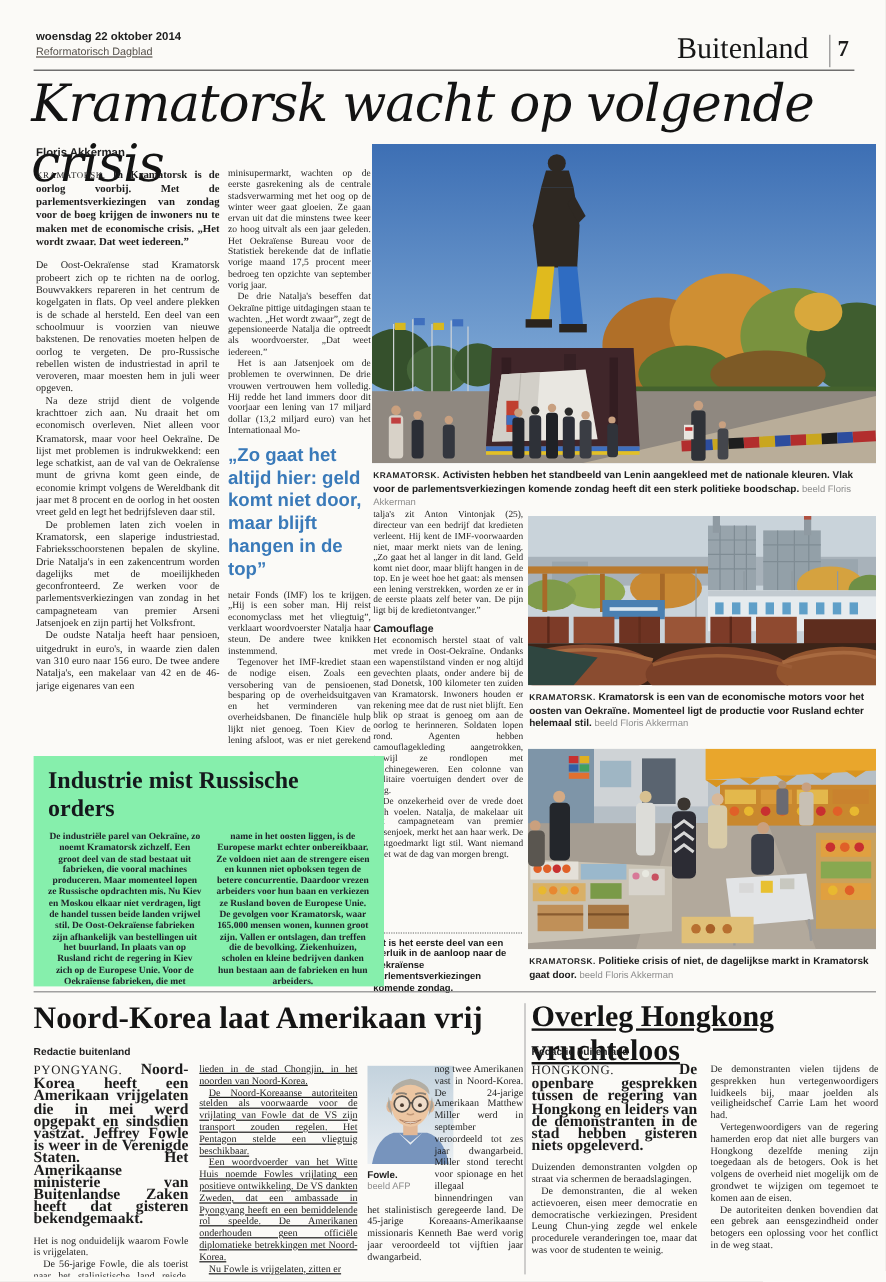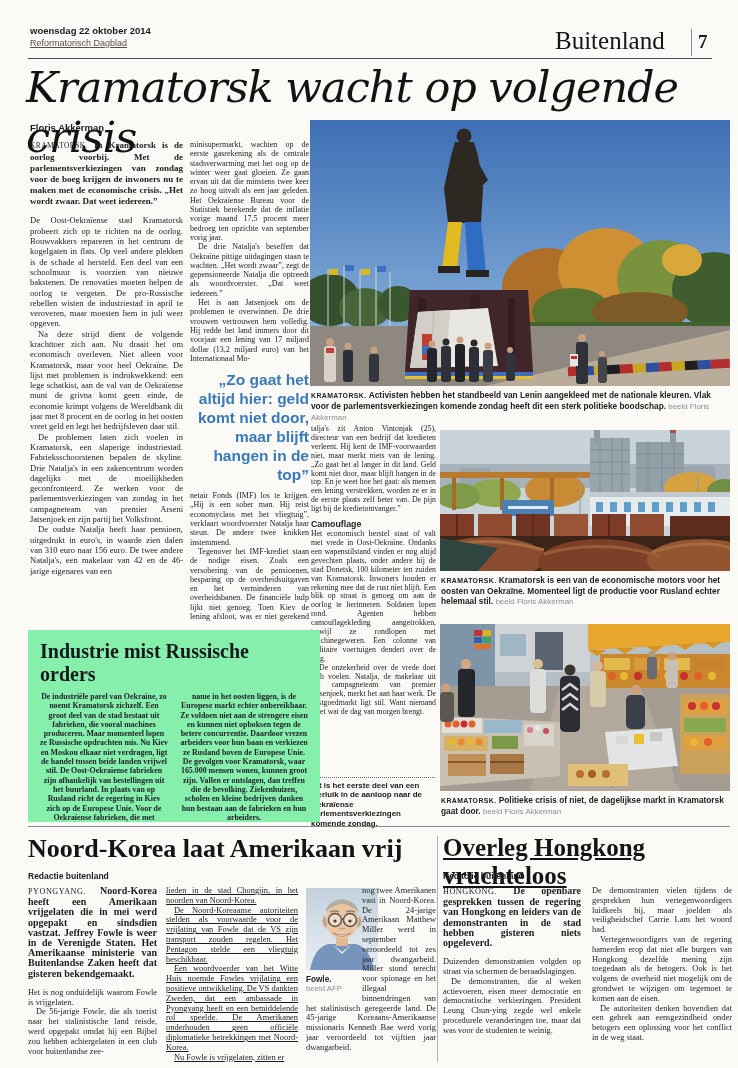--- a/index.html
+++ b/index.html
@@ -3,39 +3,39 @@
 <meta charset="utf-8">
 <style>
   html,body{margin:0;padding:0;background:#e8e6e2;}
   .page{position:relative;width:738px;height:1068px;margin:0 auto;background:#fbfaf7;overflow:hidden;
         font-family:"Liberation Serif",serif;color:#1d1d1d;}
   .abs{position:absolute;}
 
   
   .h-date{left:30px;top:25px;font:700 9.5px "Liberation Sans",sans-serif;color:#1c1c1c;}
   .h-paper{left:30px;top:38px;font:400 9px "Liberation Sans",sans-serif;color:#55504a;text-decoration:underline;}
-  .h-section{left:555px;top:27px;width:128px;text-align:left;font:400 25px "Liberation Serif",serif;color:#161616;}
+  .h-section{left:555px;top:27px;width:128px;text-align:center;font:400 25px "Liberation Serif",serif;color:#161616;}
   .h-vline{left:691px;top:29px;width:1px;height:27px;background:#8d8d8d;}
   .h-num{left:698px;top:31px;font:700 19px "Liberation Serif",serif;}
   .h-rule{left:28px;top:58px;width:684px;height:1px;background:#4d4d4d;}
 
   .headline{left:26px;top:62px;width:700px;font:italic 400 43px "DejaVu Serif",serif;letter-spacing:-1px;color:#131313;}
   .byline{left:30px;top:122px;font:700 9.5px "Liberation Sans",sans-serif;}
 
   
   .col p{margin:0;text-align:justify;}
   .col p + p{text-indent:8px;}
   .intro{font-weight:700;margin:0 0 9px 0 !important;text-indent:0 !important;}
   .dl{font-weight:400;text-transform:uppercase;font-size:0.82em;letter-spacing:.5px;}
 
   .col1{left:30px;top:140px;width:153px;height:478px;overflow:hidden;font-size:8.5px;line-height:10.3px;}
   .col1 .intro{font-size:9px;line-height:10.9px;}
   .col2{left:190px;top:140px;width:119px;height:481px;overflow:hidden;font-size:8px;line-height:9.3px;}
   .col3{left:311px;top:425px;width:125px;height:350px;overflow:hidden;font-size:7.8px;line-height:8.9px;}
-  .pull-quote{margin:7px 0;font:700 15.5px/19px "Liberation Sans",sans-serif;text-align:right;}
+  .pull-quote{margin:7px 0;font:700 15.5px/19px "Liberation Sans",sans-serif;text-align:left;}
   .subhead{font:700 8.8px/10px "Liberation Sans",sans-serif;margin:5px 0 1px 0;text-align:left;}
   .series-note{left:311px;top:777px;width:124px;border-top:1px dotted #666;padding-top:3px;
                font:700 7.9px/9.4px "Liberation Sans",sans-serif;color:#1a1a1a;}
 
   
   .caption{font-family:"Liberation Sans",sans-serif;font-size:8.3px;line-height:10px;color:#222;}
   .cap-dl{font-size:6.9px;font-weight:700;letter-spacing:.4px;}
   .cap-t{font-weight:700;}
   .credit{font-weight:400;color:#8c8c8c;font-size:7.9px;}
   .caption1{left:311px;top:390px;width:418px;}
@@ -56,21 +56,21 @@
   .ph-market{left:440px;top:624px;}
 
   
   .sec-rule{left:28px;top:826px;width:702px;height:1px;background:#8a8a8a;}
   .vdiv{left:437px;top:836px;width:1px;height:226px;background:#b0b0b0;}
   .bl-headline{left:28px;top:834px;width:405px;font:700 26px "Liberation Serif",serif;color:#141414;}
   .br-headline{left:443px;top:834px;width:290px;font:700 25px "Liberation Serif",serif;color:#141414;text-decoration:underline;}
   .bl-byline{left:28px;top:871px;font:700 8.5px "Liberation Sans",sans-serif;}
   .br-byline{left:443px;top:871px;font:700 8.5px "Liberation Sans",sans-serif;}
   .bcol{font-size:8.4px;line-height:9.8px;overflow:hidden;height:178px;}
-  .bcol .intro{font-size:10px;line-height:10.2px;}
+  .bcol .intro{font-size:13px;line-height:10.2px;}
   .k-col1{left:28px;top:886px;width:129px;}
   .k-col2{left:166px;top:886px;width:132px;text-decoration:underline;}
   .k-col3{left:306px;top:886px;width:130px;}
   .h-col1{left:443px;top:886px;width:138px;}
   .h-col2{left:592px;top:886px;width:140px;}
 
   .fowle-fig{float:left;width:51px;margin:2px 5px 2px 0;}
   .fcap{font:700 8.2px/9.5px "Liberation Sans",sans-serif;margin-top:2px;}
   .fcredit{font:400 7.8px/9px "Liberation Sans",sans-serif;color:#8c8c8c;}
 </style>

